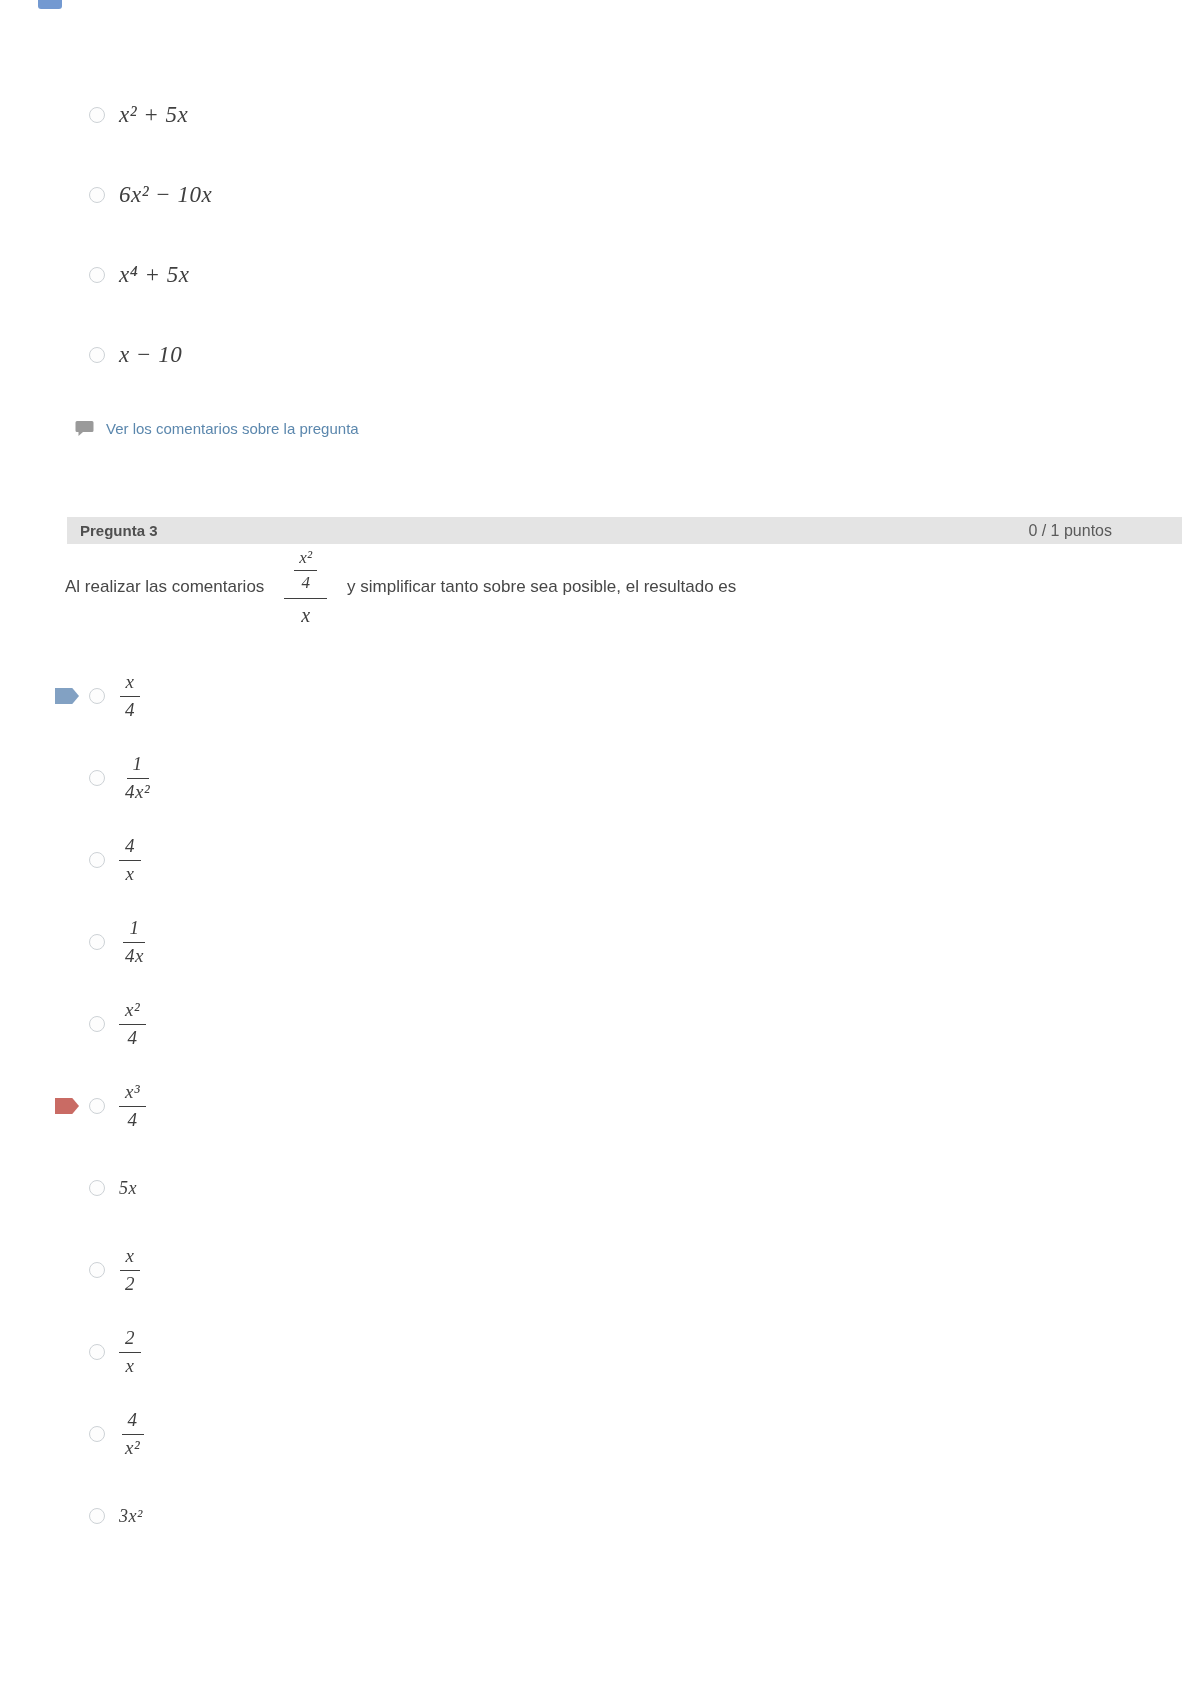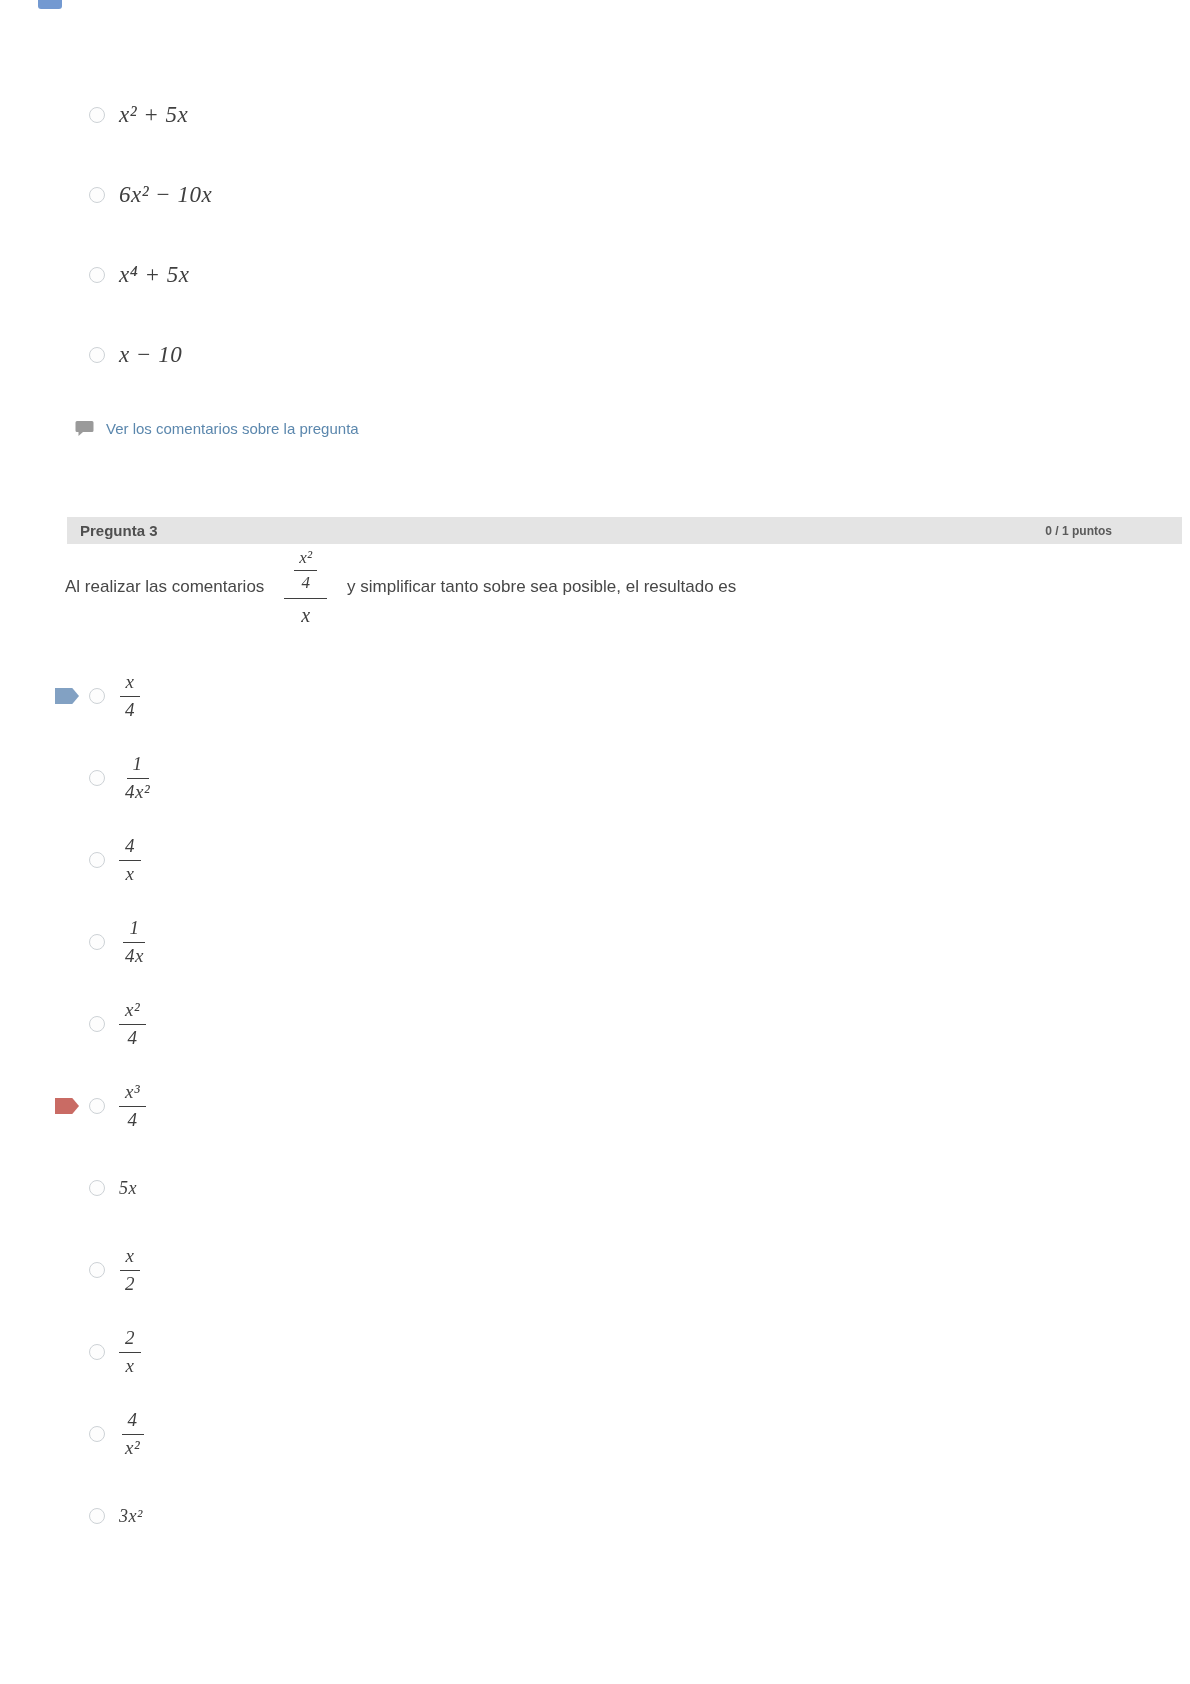--- a/index.html
+++ b/index.html
@@ -44,21 +44,21 @@
   .comment-row svg{display:block;margin-right:12px;}
   .comment-link{color:#5b87ad;font-size:15px;text-decoration:none;}
 
   
   .q-header{
     position:absolute;top:517px;left:0;width:100%;height:27px;
     background:#e4e4e4;display:flex;align-items:center;justify-content:space-between;
     box-sizing:border-box;padding:0 70px 0 13px;margin-left:12px;
   }
   .q-header .q-title{font-size:15px;font-weight:bold;color:#4f4f4f;}
-  .q-header .q-points{font-size:12px;font-weight:bold;color:#5a5a5a;}
+  .q-header .q-points{font-size:16px;font-weight:normal;color:#5a5a5a;}
 
   
   .q-body{position:absolute;top:548px;left:10px;display:flex;align-items:center;font-size:17px;color:#474747;}
   .bigfrac{display:inline-flex;flex-direction:column;align-items:center;margin:0 20px;font-family:"Liberation Serif",serif;font-style:italic;color:#3f3f3f;}
   .bf-num{padding:0 10px 6px;border-bottom:1.6px solid #3f3f3f;}
   .bf-den{padding-top:5px;font-size:20px;}
   .ifrac{display:inline-flex;flex-direction:column;align-items:center;font-size:17px;line-height:1.05;}
   .ifrac .inum{padding:0 5px 3px;border-bottom:1.3px solid #3f3f3f;}
   .ifrac .iden{padding-top:3px;}
 

